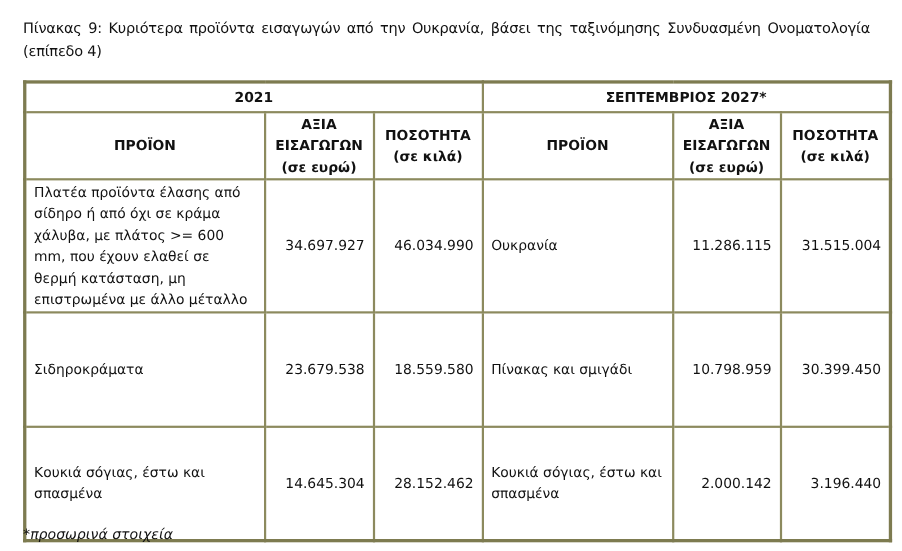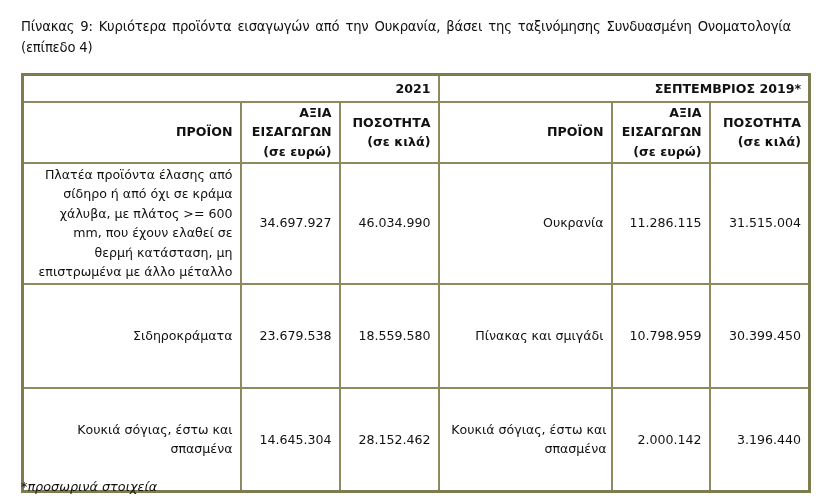--- a/index.html
+++ b/index.html
@@ -13,21 +13,21 @@
     text-align: justify; text-align-last: left; letter-spacing: -0.2px;
   }
   table.data {
     position: absolute; left: 21px; top: 73px;
     border-collapse: collapse; table-layout: fixed;
     width: 787px;
   }
   table.data td, table.data th {
     border: 2px solid #8c8a5e;
     padding: 0 7px; box-sizing: border-box;
-    font-size: 12.6px; line-height: 19.5px; text-align: right;
+    font-size: 12.6px; line-height: 19.5px;
   }
   table.data { border: 3px solid #7d7b50; }
   th { font-weight: bold; text-align: center; vertical-align: middle; }
   .hdr-year { height: 27px; }
   .hdr-cols { height: 61px; }
   .r1 { height: 121px; }
   .r2 { height: 104px; }
   .r3 { height: 104px; margin-top: 12px; }
   td.name { text-align: left; vertical-align: middle; }
   td.num { text-align: right; vertical-align: middle; padding-right: 9px; font-size: 13px; }
@@ -46,21 +46,21 @@
     <col style="width:218px">
       <col style="width:99px">
       <col style="width:99px">
     <col style="width:173px">
       <col style="width:98px">
       <col style="width:100px">
   </colgroup>
   <tbody>
       <tr class="hdr-year">
     <th colspan="3">2021</th>
-    <th colspan="3">ΣΕΠΤΕΜΒΡΙΟΣ  2019*</th>
+    <th colspan="3">ΣΕΠΤΕΜΒΡΙΟΣ  2027*</th>
   </tr>
   <tr class="hdr-cols">
     <th>ΠΡΟΪΟΝ</th>
     <th><span style="display:inline-block;width:80px">ΑΞΙΑ ΕΙΣΑΓΩΓΩΝ (σε ευρώ)</span></th>
     <th><span style="display:inline-block;width:80px">ΠΟΣΟΤΗΤΑ (σε κιλά)</span></th>
     <th>ΠΡΟΪΟΝ</th>
     <th><span style="display:inline-block;width:80px">ΑΞΙΑ ΕΙΣΑΓΩΓΩΝ (σε ευρώ)</span></th>
     <th><span style="display:inline-block;width:80px">ΠΟΣΟΤΗΤΑ (σε κιλά)</span></th>
   </tr>
   <tr class="r1">

